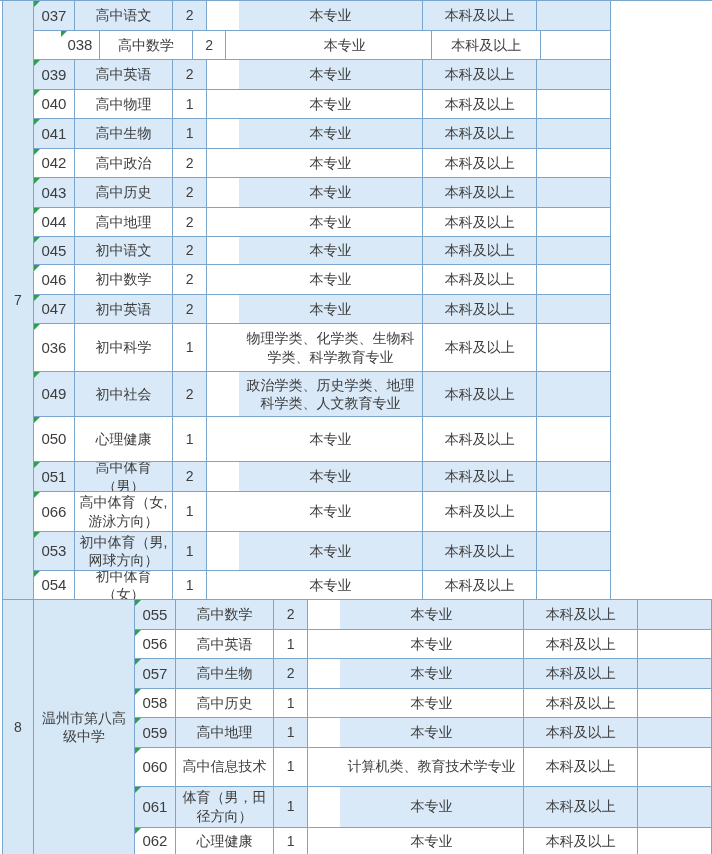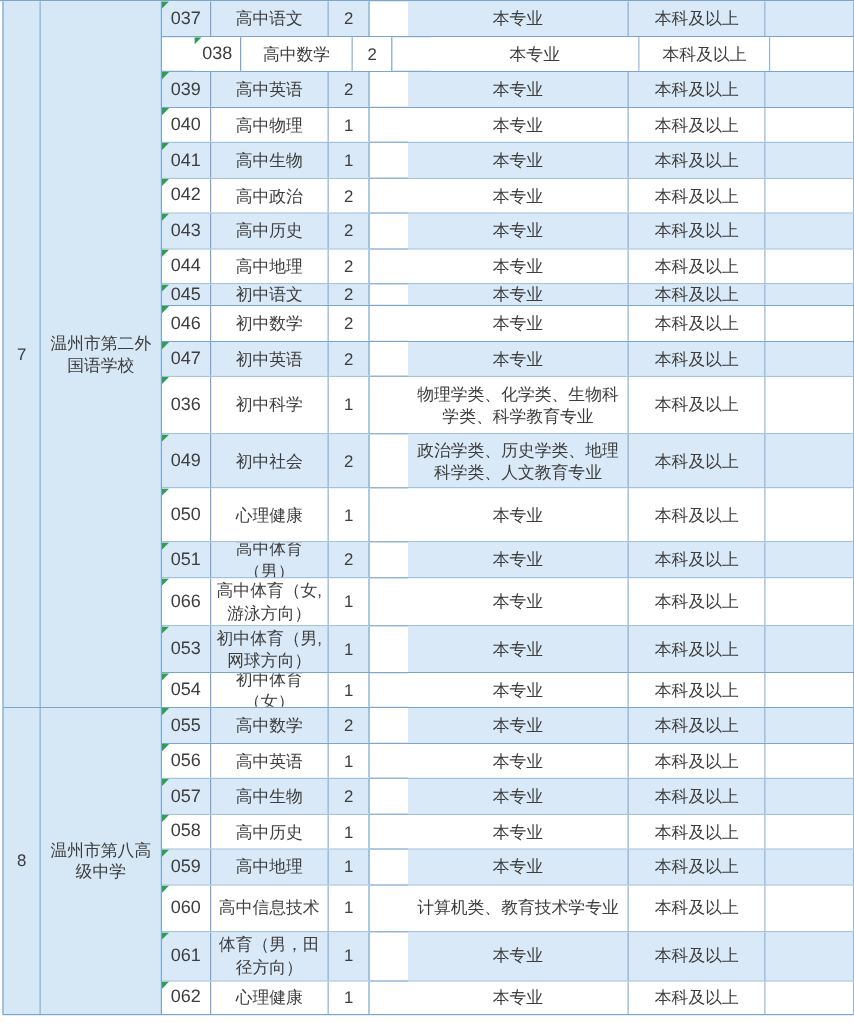--- a/index.html
+++ b/index.html
@@ -49,21 +49,20 @@
     border-top:6px solid var(--flag);
     border-right:6px solid transparent;
   }
 </style>
 </head>
 <body>
 
 <div class="sheet" id="sheet">
     <div class="group">
     <div class="cell col-no">7</div>
-    <div class="cell col-school">温州市第二外国语学校</div>
     <div class="rows">
         <div class="row r-blue" style="height: 29.5px; flex: 0 0 auto;">
     <div class="cell col-code">
       <span class="flag"></span>
       <span class="code-val">037</span>
     </div>
     <div class="cell col-subject">高中语文</div>
     <div class="cell col-count">2</div>
     <div class="cell col-major">本专业</div>
     <div class="cell col-degree">本科及以上</div>
@@ -139,21 +138,21 @@
     <div class="cell col-code">
       <span class="flag"></span>
       <span class="code-val">044</span>
     </div>
     <div class="cell col-subject">高中地理</div>
     <div class="cell col-count">2</div>
     <div class="cell col-major">本专业</div>
     <div class="cell col-degree">本科及以上</div>
     <div class="cell col-note"></div>
   </div>
-        <div class="row r-blue" style="height: 18px; flex: 0 0 auto;">
+        <div class="row r-blue" style="height: 28px; flex: 0 0 auto;">
     <div class="cell col-code">
       <span class="flag"></span>
       <span class="code-val">045</span>
     </div>
     <div class="cell col-subject">初中语文</div>
     <div class="cell col-count">2</div>
     <div class="cell col-major">本专业</div>
     <div class="cell col-degree">本科及以上</div>
     <div class="cell col-note"></div>
   </div>

